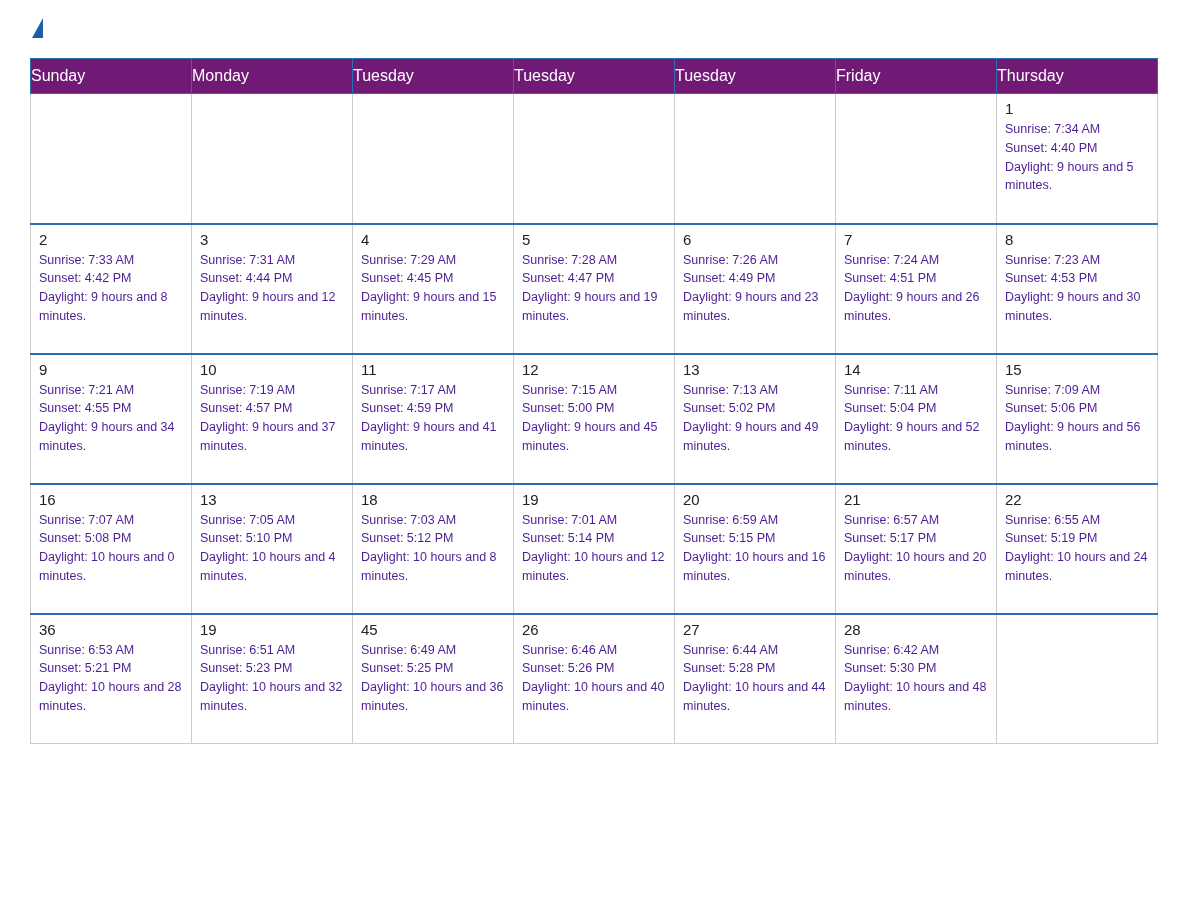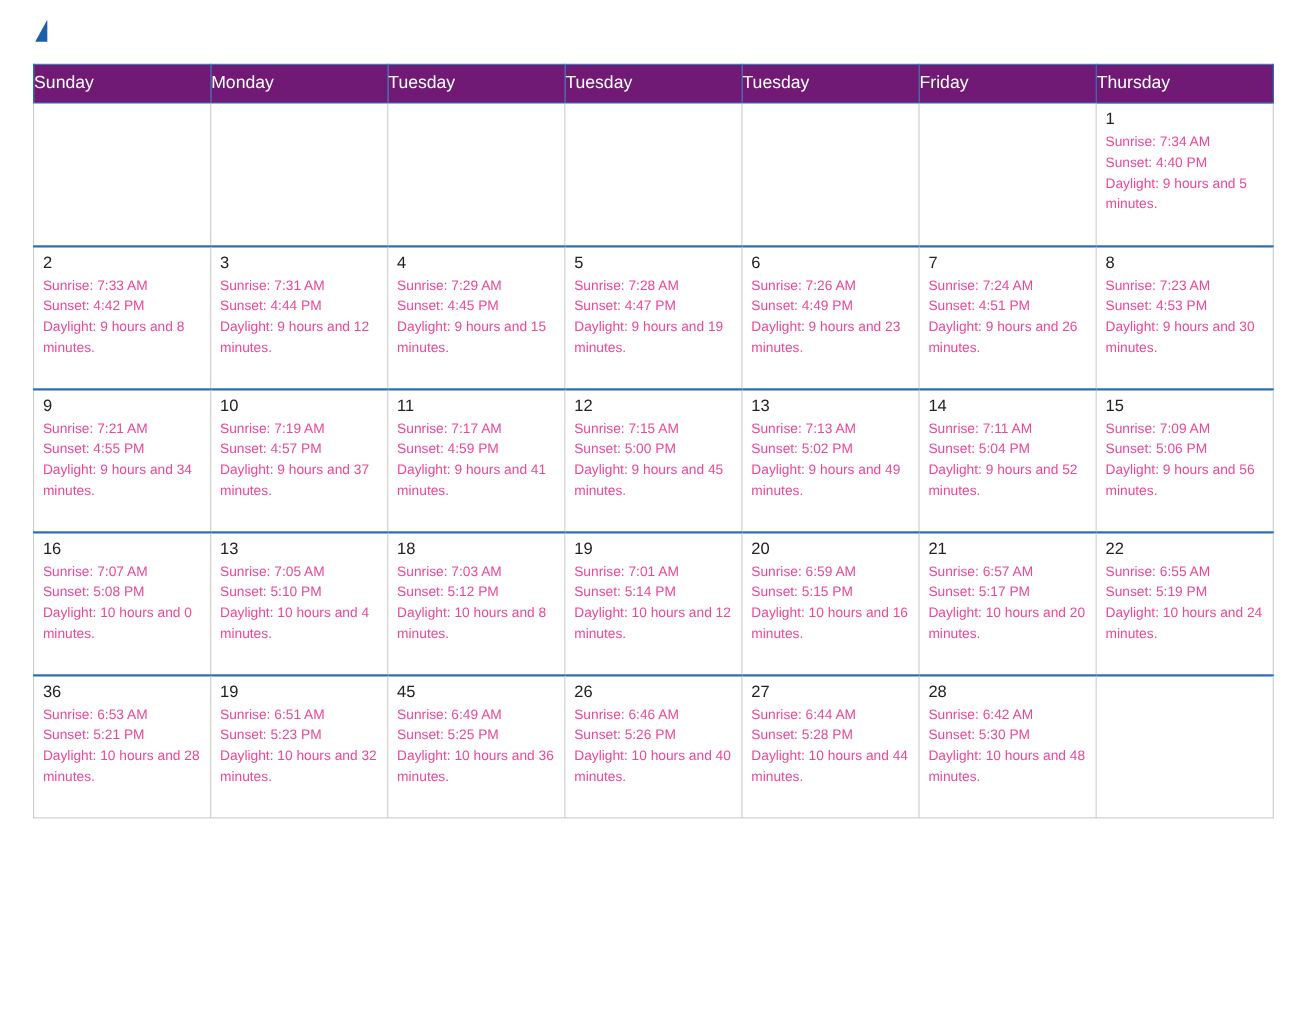--- a/index.html
+++ b/index.html
@@ -86,21 +86,21 @@
       background: #fff;
     }
     .day-number {
       font-size: 15px;
       font-weight: normal;
       color: #222;
       margin-bottom: 3px;
     }
     .day-info {
       font-size: 12.5px;
-      color: #ec4899;
+      color: #4c1d95;
       line-height: 1.5;
     }
     .row-border-top td {
       border-top: 2px solid #2a6db5 !important;
     }
   </style>
 </head>
 <body>
 
 <div class="header-area">

